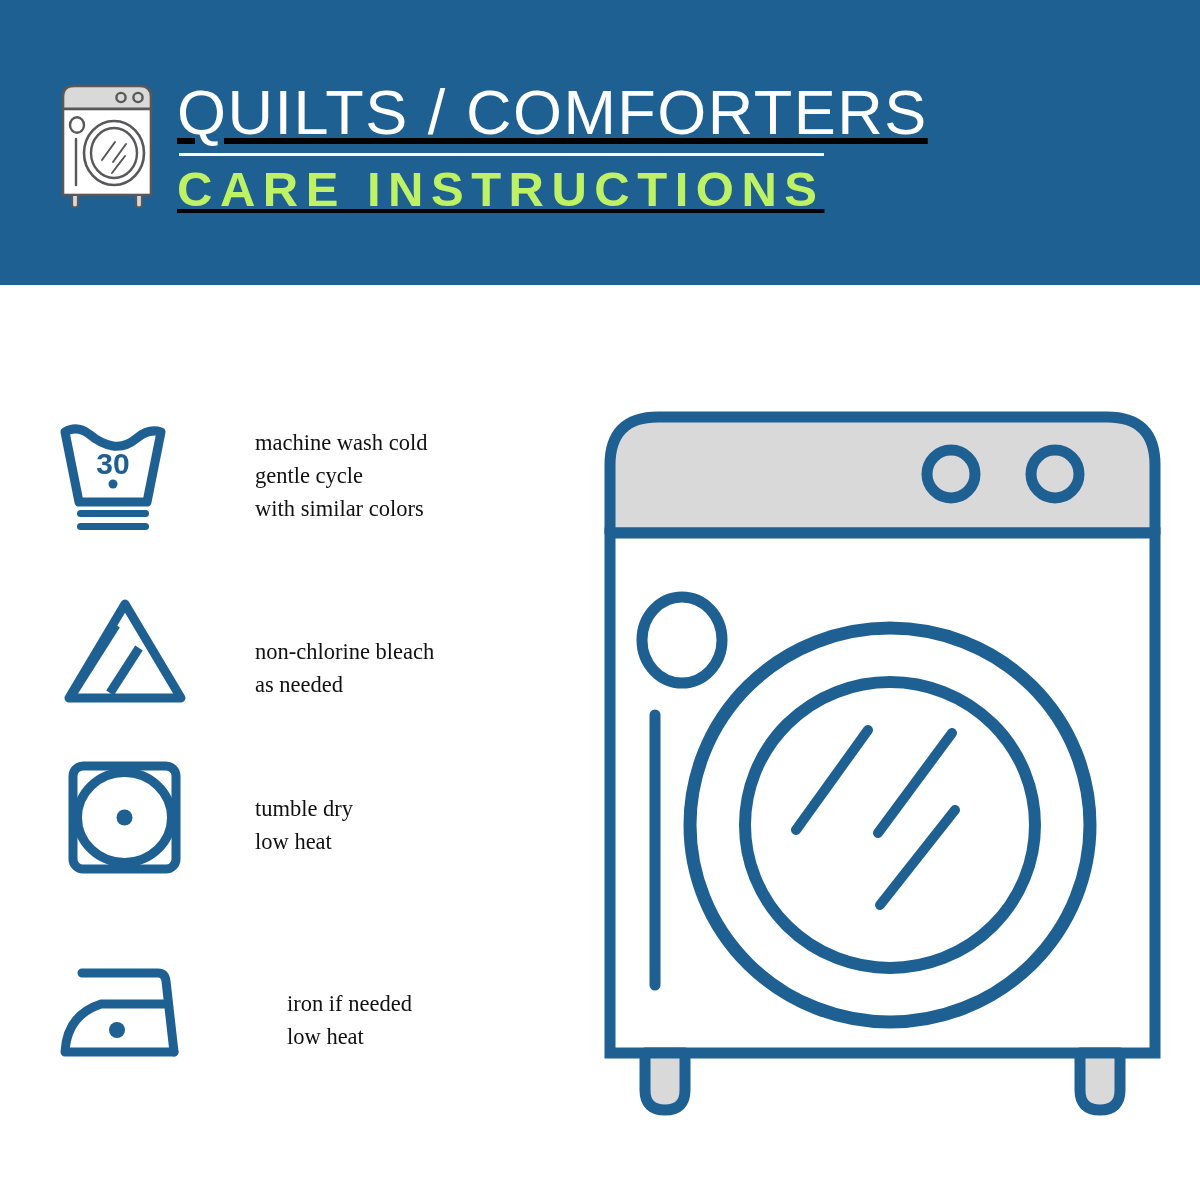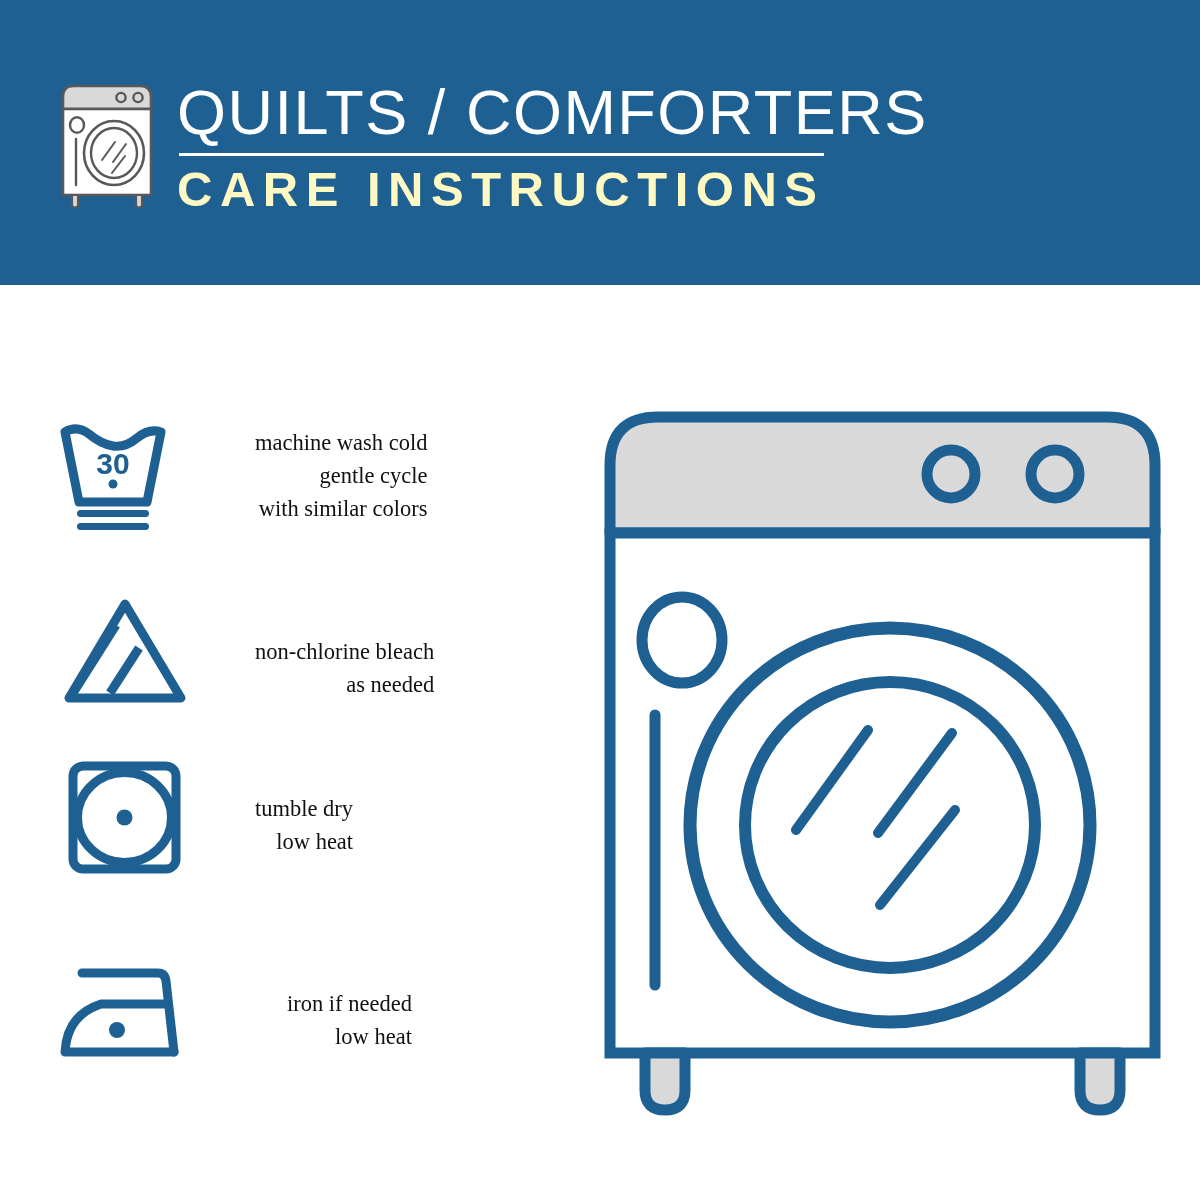--- a/index.html
+++ b/index.html
@@ -26,20 +26,21 @@
     width: 1200px;
     height: 285px;
     background: #1f6093;
   }
   #header-inner {
     position: absolute;
     left: 55px;
     top: 78px;
     display: flex;
     align-items: flex-start;
+    text-decoration: underline;
   }
   #logo-icon {
     width: 104px;
     height: 128px;
     flex: 0 0 auto;
     margin-top: 2px;
   }
   #title-block {
     margin-left: 18px;
     padding-top: 2px;
@@ -53,21 +54,21 @@
     white-space: nowrap;
     font-family: "Liberation Sans", sans-serif;
   }
   #title-divider {
     width: 645px;
     height: 3px;
     background: #ffffff;
     margin: 9px 0 7px 2px;
   }
   #title-line-2 {
-    color: #fef9c3;
+    color: #bef264;
     font-size: 49px;
     line-height: 52px;
     font-weight: bold;
     letter-spacing: 7.5px;
     white-space: nowrap;
     font-family: "Liberation Sans", sans-serif;
   }
 
   
   #care-list {
@@ -75,21 +76,20 @@
     left: 0;
     top: 400px;
     width: 560px;
   }
   .care-row {
     position: absolute;
     left: 55px;
     display: flex;
     align-items: flex-start;
     width: 480px;
-    text-align: right;
   }
   .care-icon {
     flex: 0 0 auto;
     width: 150px;
     display: flex;
     justify-content: flex-start;
     align-items: flex-start;
   }
   .care-text {
     margin-left: 50px;

